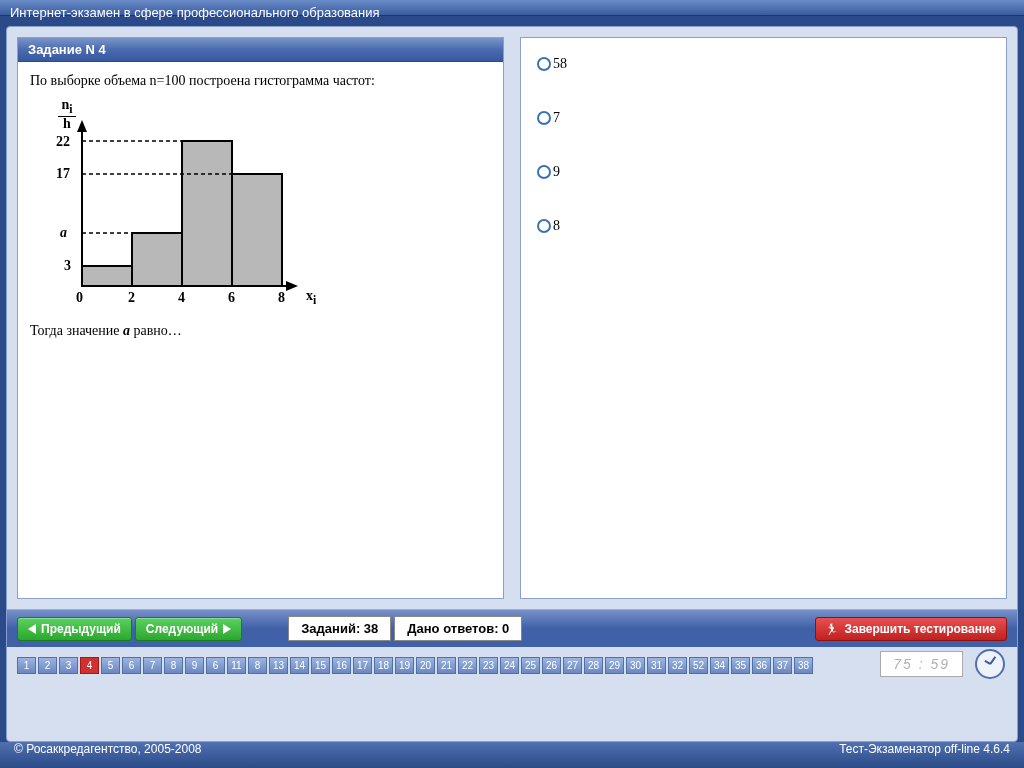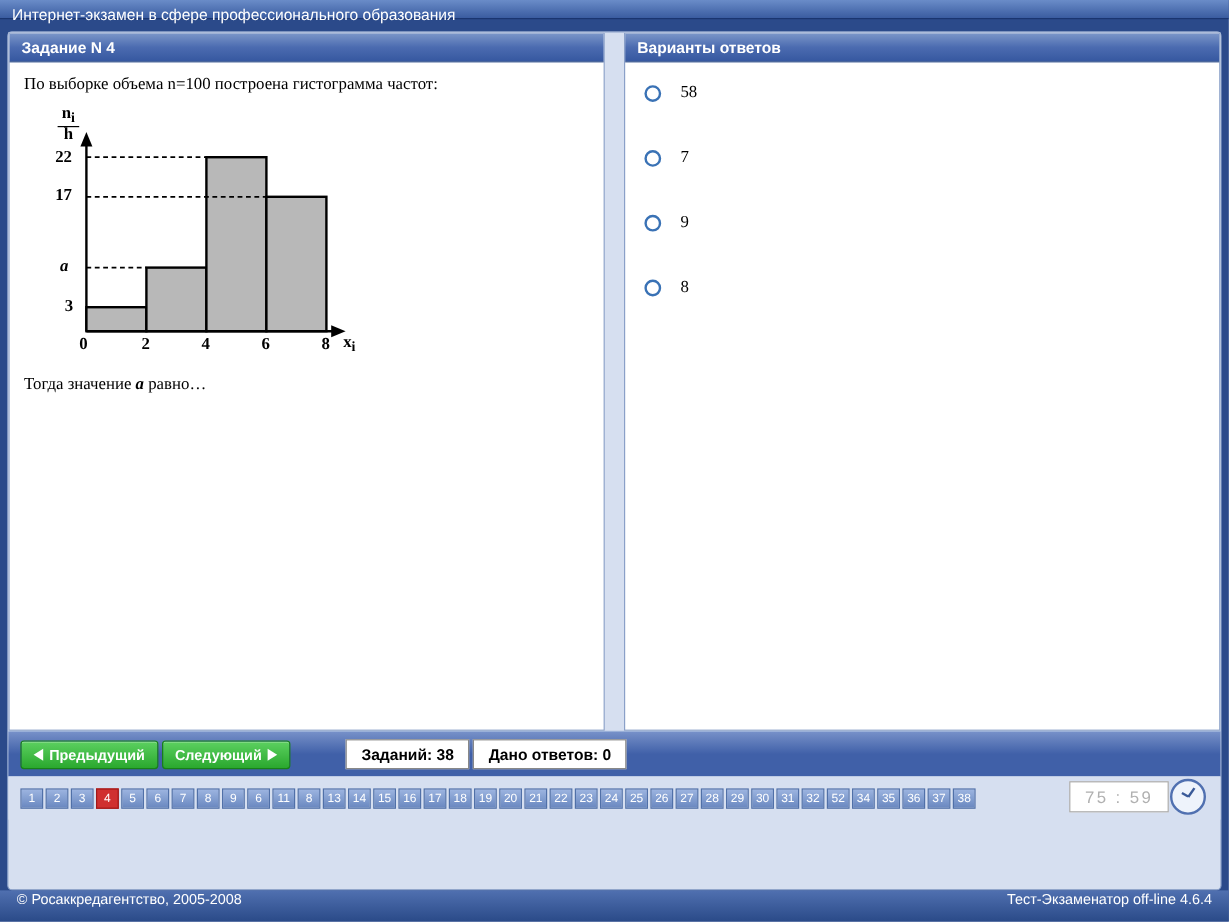--- a/index.html
+++ b/index.html
@@ -20,21 +20,21 @@
   }
   .inner {
     position: absolute;
     top: 26px; left: 6px; right: 6px; bottom: 26px;
     background: #d6dff0;
     border: 1px solid #8aa0c8;
     border-radius: 4px;
   }
   .panels {
     display: flex;
-    padding: 0;
+    padding: 10px;
     gap: 16px;
     height: 582px;
   }
   .panel {
     background: #fff;
     flex: 1;
     display: flex;
     flex-direction: column;
     border: 1px solid #8aa0c8;
   }
@@ -51,21 +51,21 @@
     font-size: 14px;
     font-family: "Times New Roman", serif;
     color: #000;
     flex: 1;
     overflow: auto;
   }
   .question-text { margin-bottom: 6px; line-height: 1.3; }
   .answers { padding-top: 12px; }
   .answer-row {
     display: flex; align-items: center;
-    gap: 16px;
+    gap: 2px;
     padding: 6px 4px 32px 4px;
     font-family: "Times New Roman", serif;
     text-align: center;
   }
   .radio {
     width: 14px; height: 14px;
     border: 2px solid #3a72b5;
     border-radius: 50%;
     background: #fff;
     display: inline-block;
@@ -132,21 +132,21 @@
     border: 1px solid #5070a8;
     color: #fff;
     font-size: 10px;
     text-align: center;
     line-height: 16px;
     cursor: pointer;
   }
   .qnum.current { background: #d03030; border-color:#a01818; }
   .timer-wrap {
     position: absolute; right: 12px; top: 2px;
-    display: flex; align-items: center; gap: 1px;
+    display: flex; align-items: center; gap: 12px; font-style: italic;
   }
   .timer-box {
     background: #fff; border: 1px solid #aaa;
     padding: 4px 12px;
     color: #b0b0b0;
     font-size: 14px;
     letter-spacing: 2px;
   }
   .clock {
     width: 30px; height: 30px;
@@ -228,31 +228,30 @@
           <div class="tick" style="left:26px; top:38px;">22</div>
           <div class="tick" style="left:26px; top:70px;">17</div>
           <div class="tick" style="left:30px; top:129px; font-style:italic;">a</div>
           <div class="tick" style="left:34px; top:162px;">3</div>
           
           <div class="tick" style="left:46px; top:194px;">0</div>
           <div class="tick" style="left:98px; top:194px;">2</div>
           <div class="tick" style="left:148px; top:194px;">4</div>
           <div class="tick" style="left:198px; top:194px;">6</div>
           <div class="tick" style="left:248px; top:194px;">8</div>
-          <div class="xlabel" style="left:266px; top:192px;">x<sub>i</sub></div>
+          <div class="xlabel" style="left:276px; top:192px;">x<sub>i</sub></div>
         </div>
 
         <div class="question-text">
           <span>Тогда значение </span><i><b>a</b></i><span> равно…</span>
         </div>
       </div>
     </div>
 
     <div class="panel">
-      <div class="panel-header">Варианты ответов</div>
       <div class="panel-body answers" id="answers-body">
           <div class="answer-row">
             <span class="radio"></span>
             <span>58</span>
           </div>
           <div class="answer-row">
             <span class="radio"></span>
             <span>7</span>
           </div>
           <div class="answer-row">
@@ -272,20 +271,24 @@
       <span class="arrow-left"></span>
       <span>Предыдущий</span>
     </div>
     <div class="btn-green">
       <span>Следующий</span>
       <span class="arrow-right"></span>
     </div>
     <div style="width:40px"></div>
     <div class="status-box">Заданий: 38</div>
     <div class="status-box">Дано ответов: 0</div>
+    <div class="btn-red">
+      <span class="run-icon"></span>
+      <span>Завершить тестирование</span>
+    </div>
   </div>
 
   <div class="qnums" id="qnums">
     <div class="qnum">1</div>
       <div class="qnum">2</div>
       <div class="qnum">3</div>
       <div class="qnum current">4</div>
       <div class="qnum">5</div>
       <div class="qnum">6</div>
       <div class="qnum">7</div>

